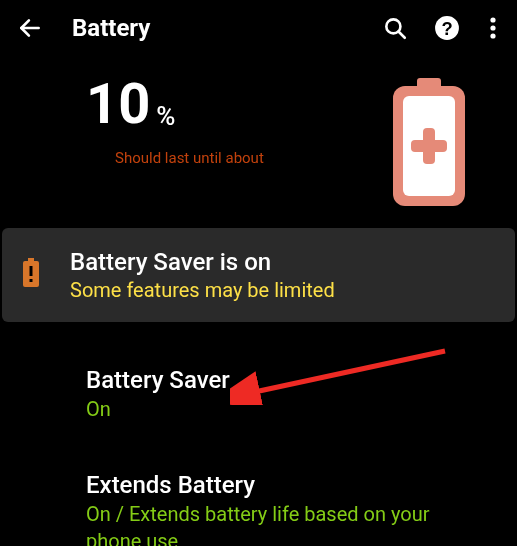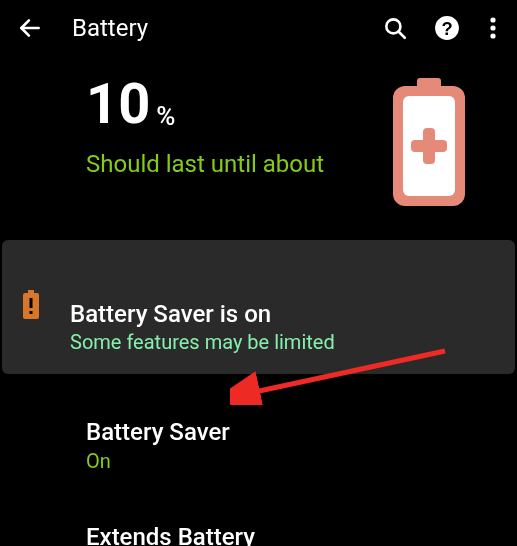--- a/index.html
+++ b/index.html
@@ -14,21 +14,21 @@
   }
   .topbar {
     display: flex;
     align-items: center;
     padding: 12px 16px;
     gap: 24px;
     height: 56px;
   }
   .topbar .title {
     font-size: 24px;
-    font-weight: 400;
+    font-weight: 700;
     flex: 1;
     margin-left: 4px;
   }
   .icon-btn {
     width: 28px;
     height: 28px;
     display: flex;
     align-items: center;
     justify-content: center;
     color: #fff;
@@ -48,49 +48,49 @@
     line-height: 1;
   }
   .pct-sign {
     font-size: 26px;
     font-weight: 500;
     position: relative;
     top: 2px;
   }
   .estimate {
     margin-top: 16px;
-    font-size: 24px;
-    color: #84cc16;
+    font-size: 15px;
+    color: #c2410c;
     line-height: 1.35;
     max-width: 260px;
+    margin-left: 29px;
   }
   .hero-battery {
     position: absolute;
     right: 48px;
     top: 78px;
   }
   .banner {
     margin-top: 60px;
     background: #2a2a2a;
     border-radius: 6px;
     padding: 20px 20px 20px 20px;
     display: flex;
     align-items: center;
     gap: 30px;
     margin-left: 2px;
     margin-right: 2px;
   }
   .banner .banner-text .t1 {
     font-size: 24px;
     font-weight: 500;
-    margin-top: 40px;
   }
   .banner .banner-text .t2 {
     font-size: 20px;
-    color: #86efac;
+    color: #fde047;
     margin-top: 2px;
   }
   .item {
     padding: 20px 20px 0 86px;
   }
   .item .t1 {
     font-size: 24px;
     font-weight: 500;
   }
   .item .t2 {

